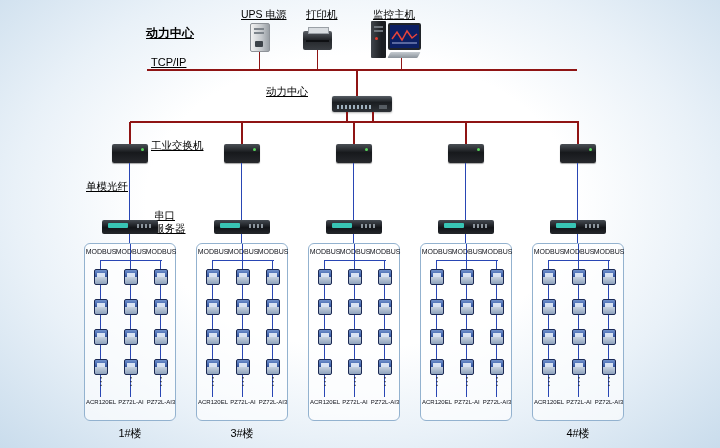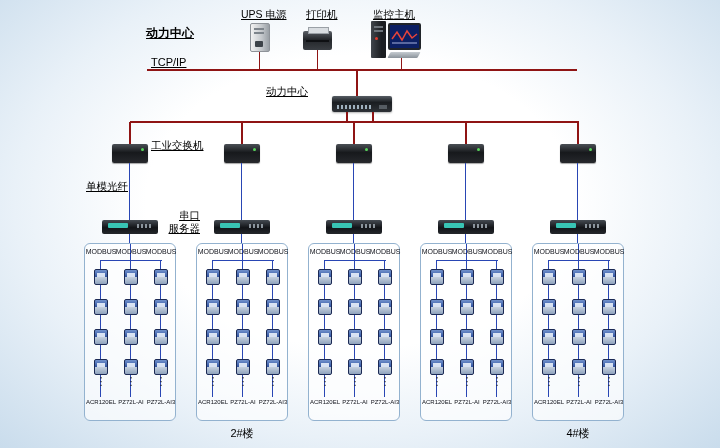--- a/index.html
+++ b/index.html
@@ -105,21 +105,21 @@
   <div class="red-v" style="left:317px;top:50px;height:19px;"></div>
   <div class="red-v" style="left:401px;top:58px;height:11px;"></div>
   <div class="red-h" style="left:147px;top:69px;width:430px;"></div>
   <div class="red-v2" style="left:356px;top:71px;height:25px;"></div>
   <div class="red-v2" style="left:346px;top:112px;height:10px;"></div>
   <div class="red-v2" style="left:372px;top:112px;height:10px;"></div>
   <div class="red-h" style="left:130px;top:121px;width:449px;"></div>
 
   <div class="lbl" style="left:151px;top:139px;font-size:10.5px;">工业交换机</div>
   <div class="lbl" style="left:86px;top:180px;font-size:10.5px;">单模光纤</div>
-  <div class="lbl" style="left:154px;top:209px;font-size:10.5px;width:46px;text-align:right;line-height:13px;">
+  <div class="lbl" style="left:154px;top:209px;font-size:10.5px;width:46px;text-align:left;line-height:13px;">
     <span>串口</span><br>
     <span>服务器</span>
   </div>
 
   <div class="groups">
   <div class="group">
     <div class="g-drop"></div>
     <div class="transceiver"></div>
     <div class="fiber"></div>
     <div class="sserver"></div>
@@ -154,66 +154,67 @@
         <div class="vline"></div>
         <div class="busname">MODBUS</div>
         <div class="meter m0"></div>
         <div class="meter m1"></div>
         <div class="meter m2"></div>
         <div class="meter m3"></div>
         <div class="dots">⋮</div>
         <div class="model">PZ72L-AI3</div>
       </div>
     </div>
-  </div>
-
-  <div class="group">
-    <div class="g-drop"></div>
-    <div class="transceiver"></div>
-    <div class="fiber"></div>
-    <div class="sserver"></div>
-    <div class="s-drop"></div>
-    <div class="gbox">
-      <div class="cstub"></div>
-      <div class="hline"></div>
-
-      <div class="col c0">
-        <div class="vline"></div>
-        <div class="busname">MODBUS</div>
-        <div class="meter m0"></div>
-        <div class="meter m1"></div>
-        <div class="meter m2"></div>
-        <div class="meter m3"></div>
-        <div class="dots">⋮</div>
-        <div class="model">ACR120EL</div>
-      </div>
-
-      <div class="col c1">
-        <div class="vline"></div>
-        <div class="busname">MODBUS</div>
-        <div class="meter m0"></div>
-        <div class="meter m1"></div>
-        <div class="meter m2"></div>
-        <div class="meter m3"></div>
-        <div class="dots">⋮</div>
-        <div class="model">PZ72L-AI</div>
-      </div>
-
-      <div class="col c2">
-        <div class="vline"></div>
-        <div class="busname">MODBUS</div>
-        <div class="meter m0"></div>
-        <div class="meter m1"></div>
-        <div class="meter m2"></div>
-        <div class="meter m3"></div>
-        <div class="dots">⋮</div>
-        <div class="model">PZ72L-AI3</div>
-      </div>
-    </div>
-    <div class="gname">2#楼</div>
+    <div class="gname">1#楼</div>
+  </div>
+
+  <div class="group">
+    <div class="g-drop"></div>
+    <div class="transceiver"></div>
+    <div class="fiber"></div>
+    <div class="sserver"></div>
+    <div class="s-drop"></div>
+    <div class="gbox">
+      <div class="cstub"></div>
+      <div class="hline"></div>
+
+      <div class="col c0">
+        <div class="vline"></div>
+        <div class="busname">MODBUS</div>
+        <div class="meter m0"></div>
+        <div class="meter m1"></div>
+        <div class="meter m2"></div>
+        <div class="meter m3"></div>
+        <div class="dots">⋮</div>
+        <div class="model">ACR120EL</div>
+      </div>
+
+      <div class="col c1">
+        <div class="vline"></div>
+        <div class="busname">MODBUS</div>
+        <div class="meter m0"></div>
+        <div class="meter m1"></div>
+        <div class="meter m2"></div>
+        <div class="meter m3"></div>
+        <div class="dots">⋮</div>
+        <div class="model">PZ72L-AI</div>
+      </div>
+
+      <div class="col c2">
+        <div class="vline"></div>
+        <div class="busname">MODBUS</div>
+        <div class="meter m0"></div>
+        <div class="meter m1"></div>
+        <div class="meter m2"></div>
+        <div class="meter m3"></div>
+        <div class="dots">⋮</div>
+        <div class="model">PZ72L-AI3</div>
+      </div>
+    </div>
+    <div class="gname">3#楼</div>
   </div>
 
   <div class="group">
     <div class="g-drop"></div>
     <div class="transceiver"></div>
     <div class="fiber"></div>
     <div class="sserver"></div>
     <div class="s-drop"></div>
     <div class="gbox">
       <div class="cstub"></div>

